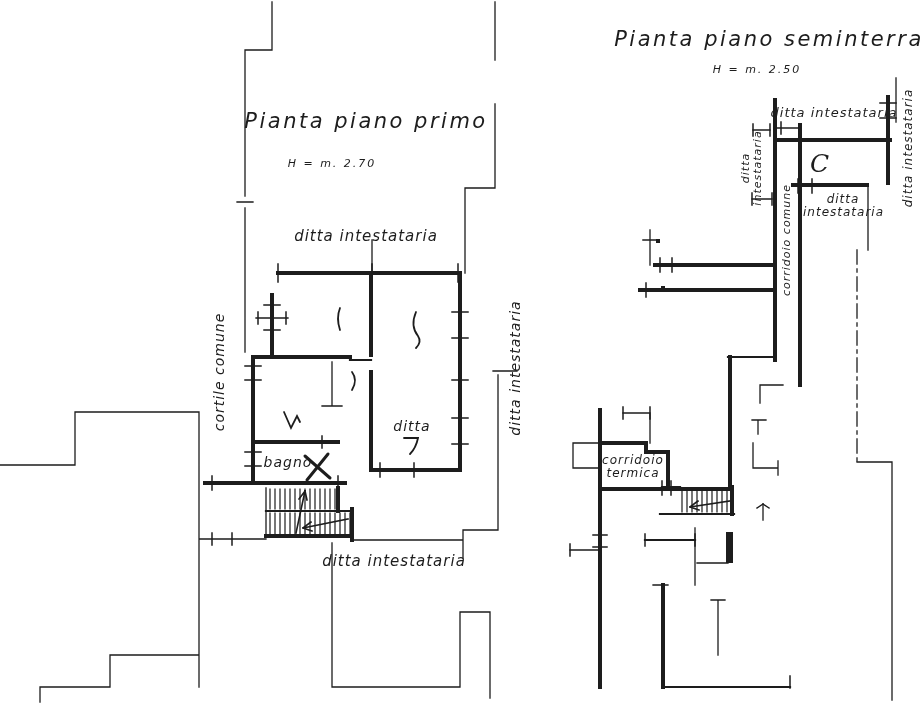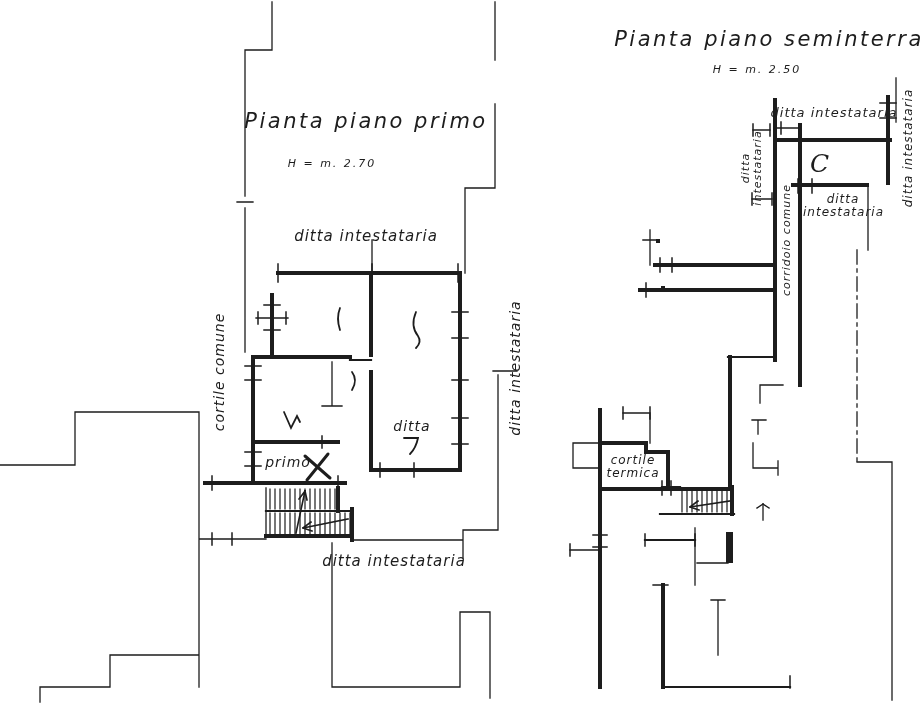--- a/index.html
+++ b/index.html
@@ -162,27 +162,27 @@
         <path stroke-width="1.6" d="M730,501 L690,507 M690,507 L698,501 M690,507 L699,510"></path>
       </g>
     </g>
   </svg>
 
   <div class="label title" style="left:366px;top:122px;">Pianta piano primo</div>
   <div class="label hnote" style="left:332px;top:164px;">H = m. 2.70</div>
   <div class="label lab15" style="left:366px;top:236px;">ditta intestataria</div>
   <div class="label vert lab14" style="left:220px;top:372px;">cortile comune</div>
   <div class="label vert lab14" style="left:516px;top:368px;">ditta intestataria</div>
-  <div class="label lab14" style="left:288px;top:463px;">primo</div>
+  <div class="label lab14" style="left:288px;top:463px;">bagno</div>
   <div class="label lab14" style="left:412px;top:427px;">ditta</div>
   <div class="label lab15" style="left:394px;top:561px;">ditta intestataria</div>
 
   <div class="label title" style="left:782px;top:40px;">Pianta piano seminterrato</div>
   <div class="label hnote" style="left:757px;top:70px;">H = m. 2.50</div>
   <div class="label lab13" style="left:834px;top:113px;">ditta intestataria</div>
   <div class="label vert lab12" style="left:909px;top:148px;">ditta intestataria</div>
   <div class="label vert wrap lab11" style="left:752px;top:168px;width:84px;">ditta intestataria</div>
   <div class="label wrap lab12" style="left:843px;top:206px;width:80px;">ditta intestataria</div>
   <div class="label vert lab11" style="left:787px;top:240px;">corridoio comune</div>
   <div class="label roomletter" style="left:820px;top:164px;">C</div>
-  <div class="label wrap lab12" style="left:633px;top:467px;width:64px;">cortile termica</div>
+  <div class="label wrap lab12" style="left:633px;top:467px;width:64px;">corridoio termica</div>
 
 </div>
 
 </body></html>

